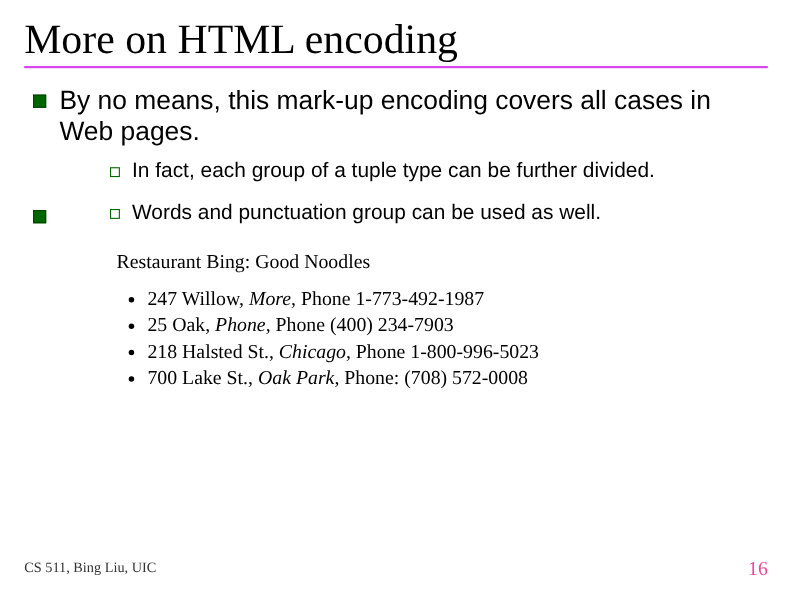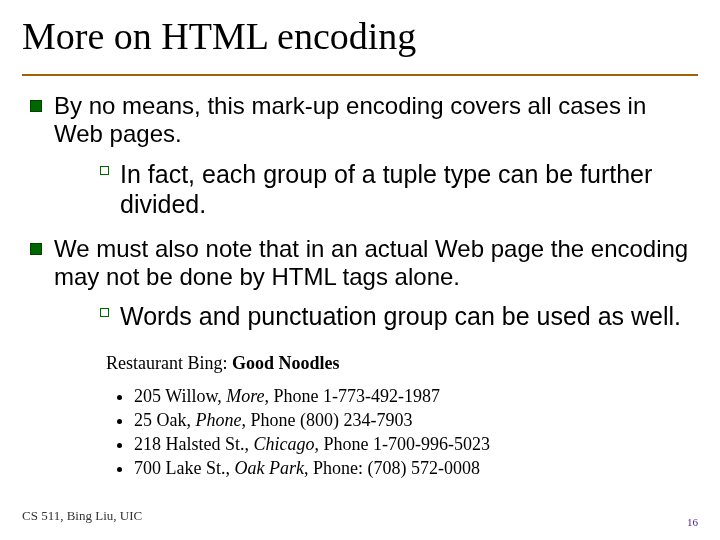--- a/index.html
+++ b/index.html
@@ -17,22 +17,22 @@
     width: 720px;
     height: 540px;
     padding: 10px 22px 10px 22px;
     box-sizing: border-box;
     position: relative;
   }
   h1.title {
     font-size: 38px;
     font-weight: normal;
     margin: 4px 0 4px 0;
-    padding-bottom: 16px;
-    border-bottom: 2px solid #a16207;
+    padding-bottom: 2px;
+    border-bottom: 2px solid #d946ef;
     font-family: "Times New Roman", serif;
   }
   ul.level1 {
     list-style: none;
     margin: 8px 0 0 0;
     padding: 0;
   }
   ul.level1 > li {
     position: relative;
     padding-left: 32px;
@@ -53,21 +53,21 @@
   }
   ul.level2 {
     list-style: none;
     margin: 10px 0 0 42px;
     padding: 0;
   }
   ul.level2 > li {
     position: relative;
     padding-left: 24px;
     margin: 6px 0;
-    font-size: 25px;
+    font-size: 19px;
     font-family: Arial, Helvetica, sans-serif;
     line-height: 1.2;
   }
   ul.level2 > li::before {
     content: "";
     position: absolute;
     left: 4px;
     top: 7px;
     width: 7px;
     height: 7px;
@@ -99,60 +99,59 @@
     left: 22px;
     bottom: 16px;
     font-size: 13px;
     font-family: "Times New Roman", serif;
     color: #333;
   }
   .footer-right {
     position: absolute;
     right: 22px;
     bottom: 12px;
-    font-size: 11px;
+    font-size: 18px;
     font-family: "Times New Roman", serif;
-    color: #4c1d95;
+    color: #ec4899;
   }
-  .bold { font-weight: bold; }
+  .bold { font-weight: normal; }
   .ital { font-style: italic; }
 </style>
 </head>
 <body>
 
 <div class="slide">
 
   <h1 class="title">More on HTML encoding</h1>
 
   <ul class="level1">
     <li>
       <span>By no means, this mark-up encoding covers all cases in Web pages.</span>
       <ul class="level2">
         <li>
           <span>In fact, each group of a tuple type can be further divided.</span>
         </li>
       </ul>
     </li>
     <li>
-      <span>We must also note that in an actual Web page the encoding may not be done by HTML tags alone.</span>
       <ul class="level2">
         <li>
           <span>Words and punctuation group can be used as well.</span>
         </li>
       </ul>
     </li>
   </ul>
 
   <div class="example-box">
     <div class="header">
       <span>Restaurant Bing: </span><span class="bold">Good Noodles</span>
     </div>
     <ul>
-      <li><span>205 Willow, </span><span class="ital">More</span><span>, Phone 1-773-492-1987</span></li>
-      <li><span>25 Oak, </span><span class="ital">Phone</span><span>, Phone (800) 234-7903</span></li>
-      <li><span>218 Halsted St., </span><span class="ital">Chicago</span><span>, Phone 1-700-996-5023</span></li>
+      <li><span>247 Willow, </span><span class="ital">More</span><span>, Phone 1-773-492-1987</span></li>
+      <li><span>25 Oak, </span><span class="ital">Phone</span><span>, Phone (400) 234-7903</span></li>
+      <li><span>218 Halsted St., </span><span class="ital">Chicago</span><span>, Phone 1-800-996-5023</span></li>
       <li><span>700 Lake St., </span><span class="ital">Oak Park</span><span>, Phone: (708) 572-0008</span></li>
     </ul>
   </div>
 
   <div class="footer-left">CS 511, Bing Liu, UIC</div>
   <div class="footer-right">16</div>
 </div>
 
 </body></html>

